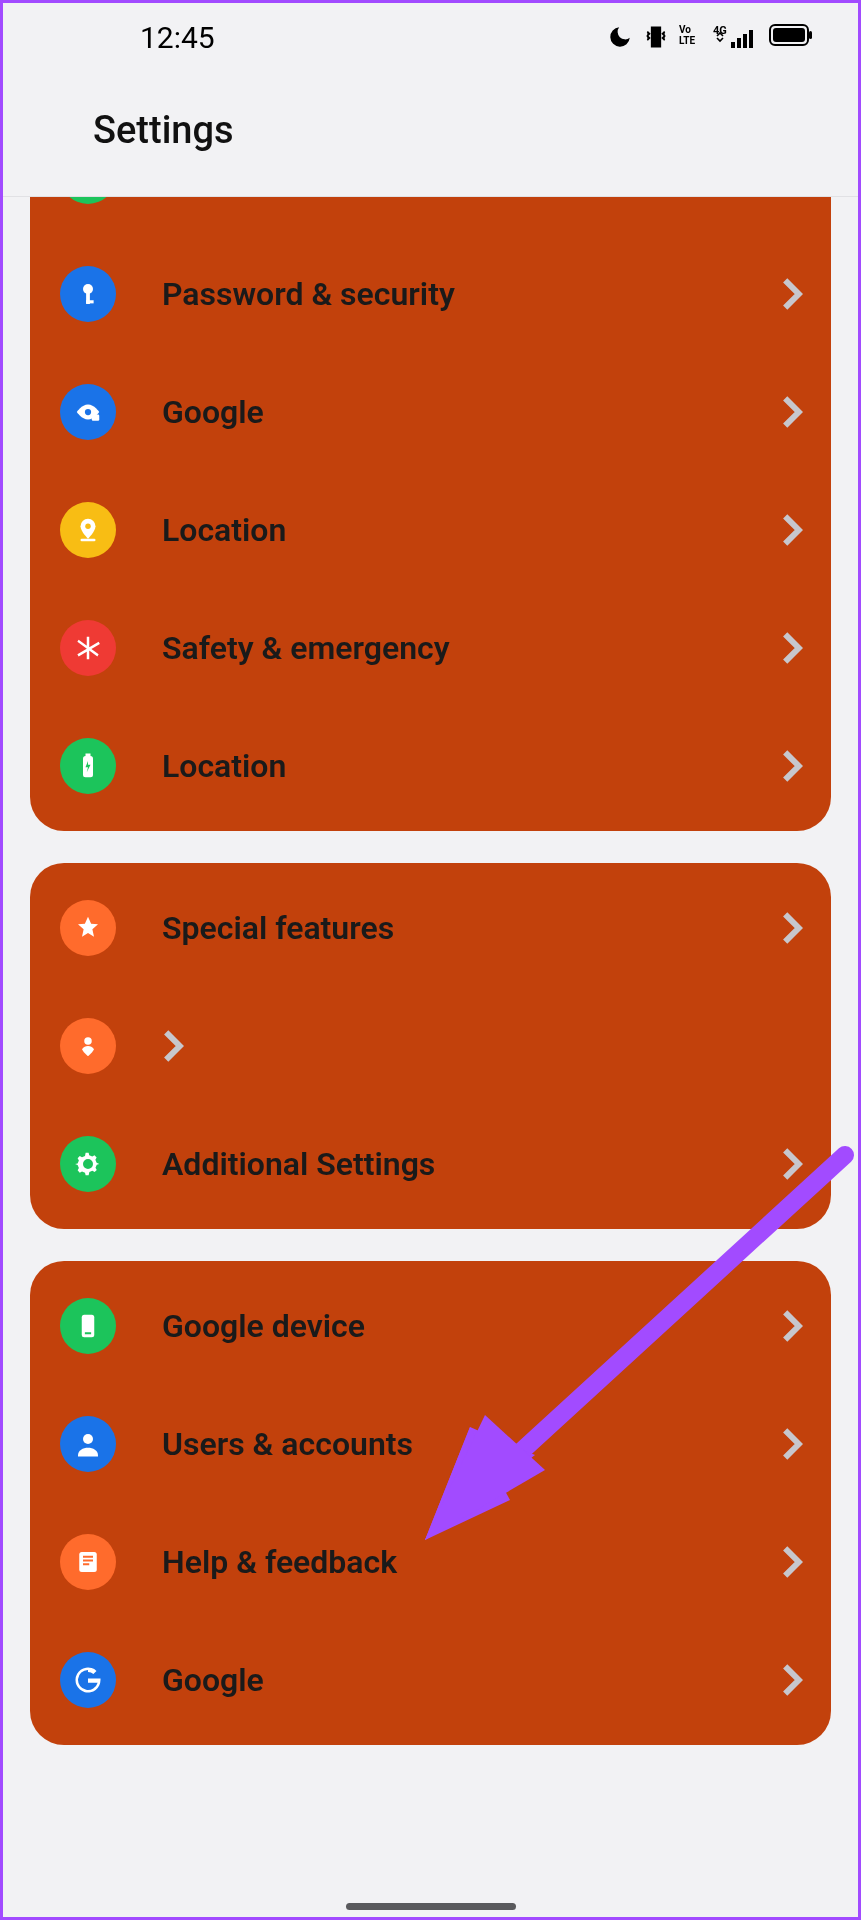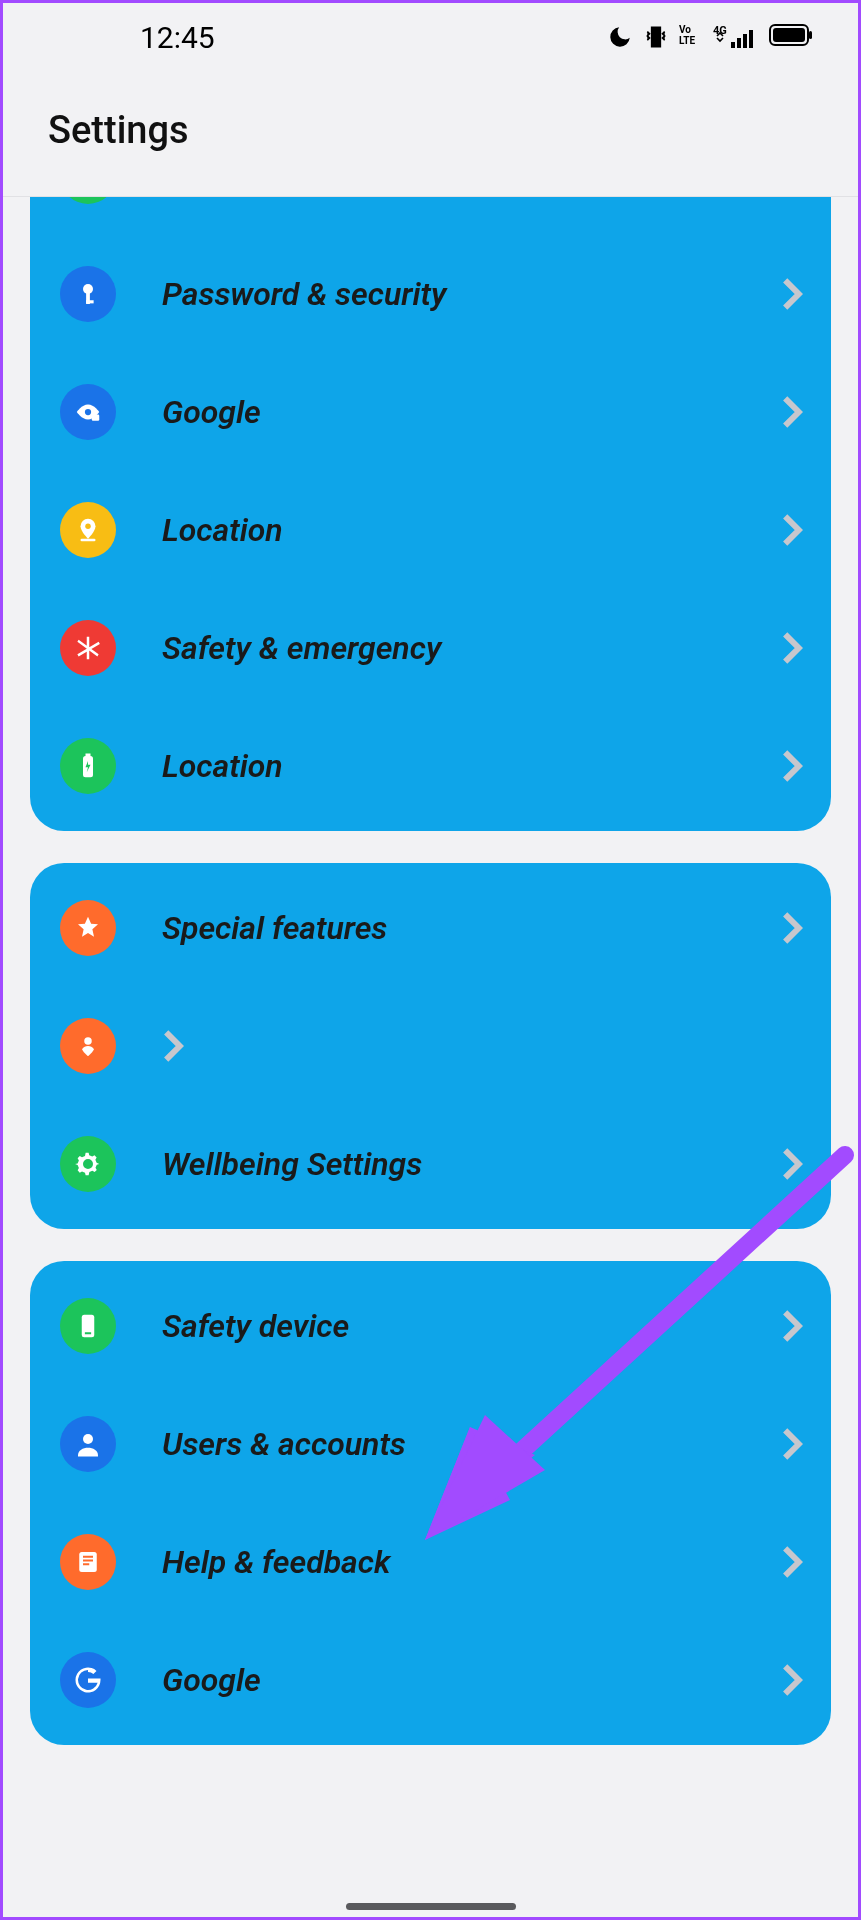--- a/index.html
+++ b/index.html
@@ -34,41 +34,41 @@
   .status-icons svg { display:block; }
 
   
   .header {
     padding: 34px 0 34px 48px;
   }
   .header-title {
     font-size: 38px;
     font-weight: 500;
     color: #111;
+    margin-left: 45px;
   }
 
   
   .scroll {
     position: absolute;
     top: 196px;
     left: 0; right: 0; bottom: 0;
     overflow: hidden;
     border-top: 1px solid #e1e1e4;
   }
   .scroll-inner {
     position: relative;
     top: -86px; 
   }
 
   .card {
-    background: #0ea5e9;
+    background: #c2410c;
     border-radius: 34px;
     margin: 0 30px 32px 30px;
     padding: 6px 0;
-    font-style: italic;
   }
   .card.first { border-top-left-radius: 0; border-top-right-radius: 0; margin-top:0; }
 
   .item {
     display: flex;
     align-items: center;
     padding: 26px 28px 26px 30px;
     min-height: 118px;
   }
   .item + .item { }
@@ -252,36 +252,36 @@
         <svg class="chev" viewBox="0 0 12 20">
             <path d="M2 2l8 8-8 8"></path>
           </svg>
       </div>
       <div class="item">
         <div class="icon-wrap bg-green">
             <svg viewBox="0 0 24 24">
               <path d="M12 8a4 4 0 1 0 0 8 4 4 0 0 0 0-8zm9 4l-2 .5-1 2.4 1 1.8-1.7 1.7-1.8-1-2.4 1L12.5 21h-2.4l-.5-2-2.4-1-1.8 1L3.7 17l1-1.8-1-2.4L1.7 12l2-.5 1-2.4-1-1.8L5.4 5.6l1.8 1 2.4-1L10.1 3h2.4l.5 2 2.4 1 1.8-1 1.7 1.7-1 1.8 1 2.4z"></path>
             </svg>
           </div>
-        <div class="label">Wellbeing Settings</div>
+        <div class="label">Additional Settings</div>
         <svg class="chev" viewBox="0 0 12 20">
             <path d="M2 2l8 8-8 8"></path>
           </svg>
       </div>
     </div>
 
     <div class="card">
       <div class="item">
         <div class="icon-wrap bg-green">
             <svg viewBox="0 0 24 24">
               <rect x="7" y="3" width="10" height="18" rx="2"></rect>
               <rect x="9.5" y="17" width="5" height="1.6" fill="#1cc45b"></rect>
             </svg>
           </div>
-        <div class="label">Safety device</div>
+        <div class="label">Google device</div>
         <svg class="chev" viewBox="0 0 12 20">
             <path d="M2 2l8 8-8 8"></path>
           </svg>
       </div>
       <div class="item">
         <div class="icon-wrap bg-blue">
             <svg viewBox="0 0 24 24">
               <circle cx="12" cy="8" r="4"></circle>
               <path d="M4 21c0-4 4-6 8-6s8 2 8 6v1H4z"></path>
             </svg>

